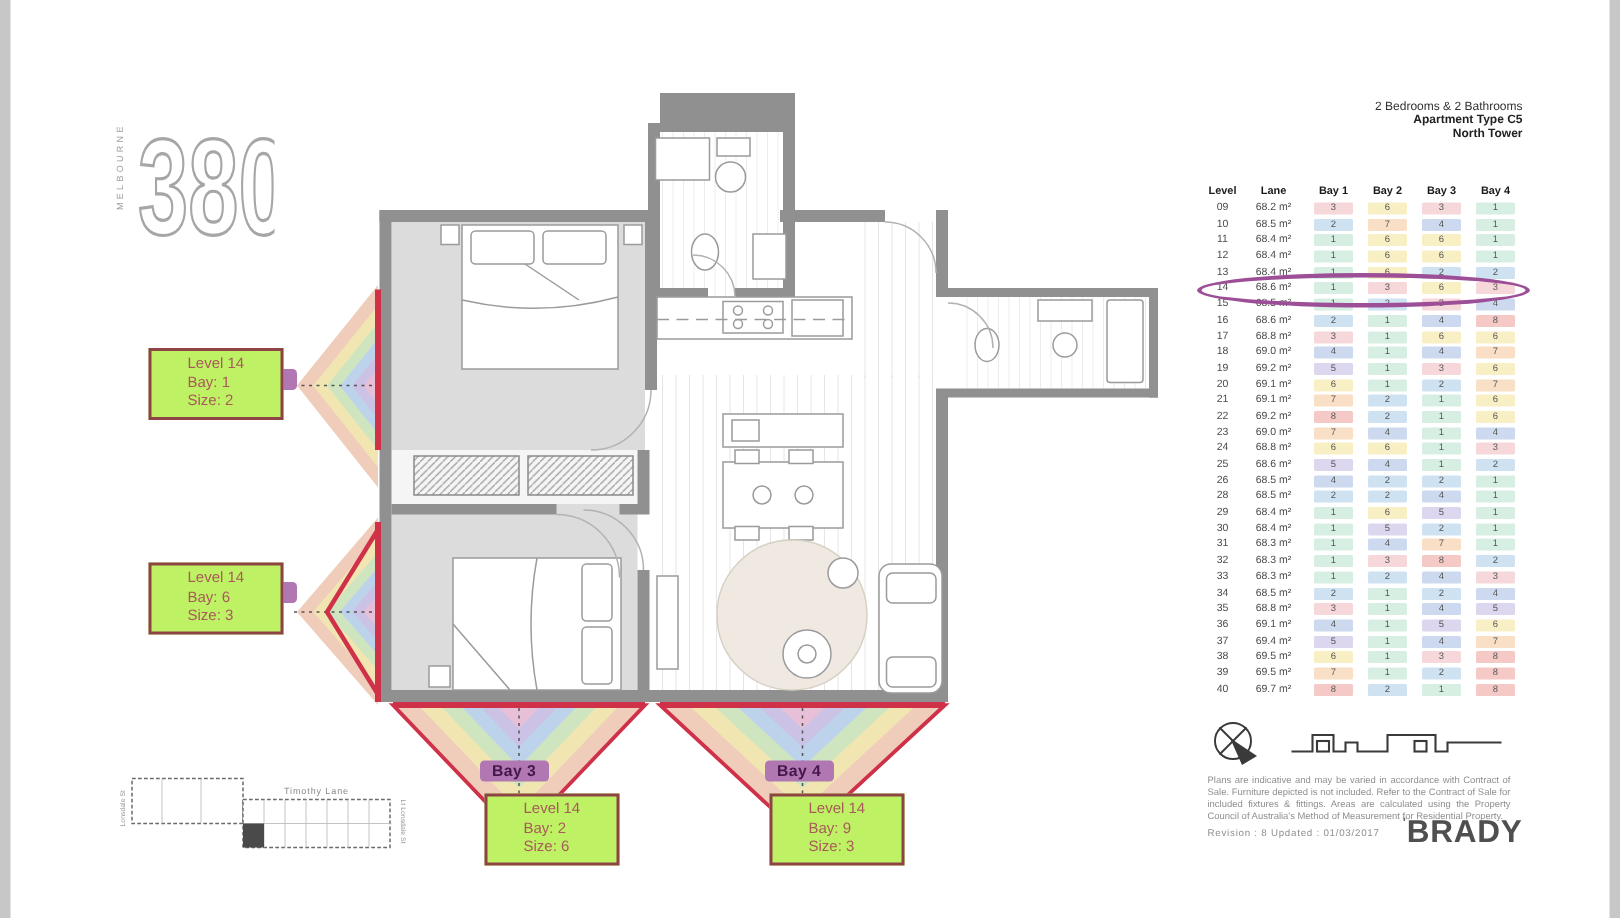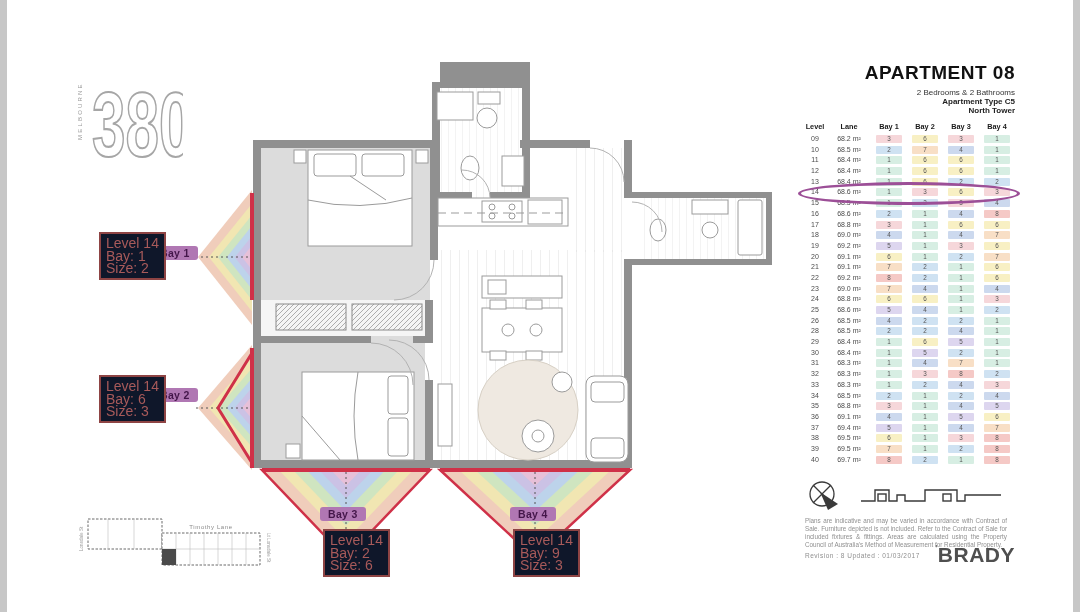--- a/index.html
+++ b/index.html
@@ -7,22 +7,22 @@
         font-family:"Liberation Sans",sans-serif;margin:0 auto;}
   .edge-strip{position:absolute;top:0;width:7px;height:612px;background:#c7c7c7;}
   .edge-strip.left{left:0;} .edge-strip.right{right:0;}
 
   .doc-title{position:absolute;left:90px;top:10px;font-size:15px;color:#3d3d3d;letter-spacing:.4px;}
 
   
   .pill{position:absolute;background:#b077b3;color:#44164a;font-weight:bold;font-size:10.5px;
         padding:1px 8px;border-radius:3px;letter-spacing:.3px;}
   
-  .bay-box{position:absolute;border:2px solid #8e4444;background:#0f172a;color:#a85a5a;
-           font-size:14px;line-height:12.5px;padding:3px 5px;}
+  .bay-box{position:absolute;border:2px solid #8e4444;background:#bef264;color:#a85a5a;
+           font-size:10px;line-height:12.5px;padding:3px 24px;}
   .bay-box span{display:block;}
 
   
   .apt-header{position:absolute;left:805px;top:62px;width:210px;text-align:right;color:#111;}
   .apt-header .t{font-size:19px;font-weight:bold;letter-spacing:.5px;}
   .apt-header .s1{font-size:8px;color:#333;margin-top:4px;}
   .apt-header .s2,.apt-header .s3{font-size:8px;font-weight:bold;color:#222;}
 
   #apt-table{position:absolute;left:803px;top:120px;width:212px;}
   .trow{display:grid;grid-template-columns:24px 44px 36px 36px 36px 36px;height:10.7px;
@@ -256,21 +256,20 @@
     <span>Bay: 2</span>
     <span>Size: 6</span>
   </div>
   <div class="bay-box" style="left:513px;top:529px">
     <span>Level 14</span>
     <span>Bay: 9</span>
     <span>Size: 3</span>
   </div>
 
   <div class="apt-header">
-    <div class="t">APARTMENT 08</div>
     <div class="s1">2 Bedrooms &amp; 2 Bathrooms</div>
     <div class="s2">Apartment Type C5</div>
     <div class="s3">North Tower</div>
   </div>
 
   <div id="apt-table" style="position:absolute">
       <div class="trow head">
         <div class="c">Level</div>
         <div class="c">Lane</div>
         <div class="c">Bay 1</div>

